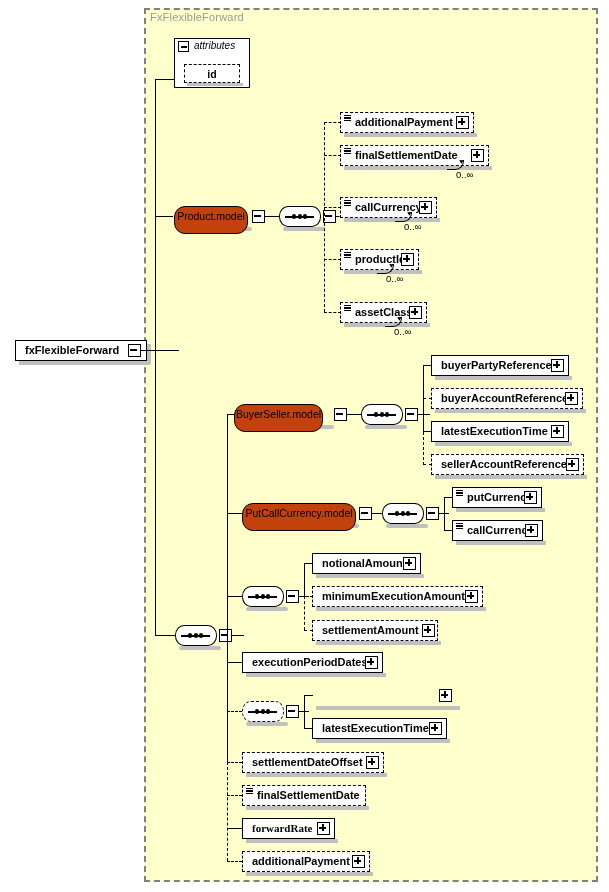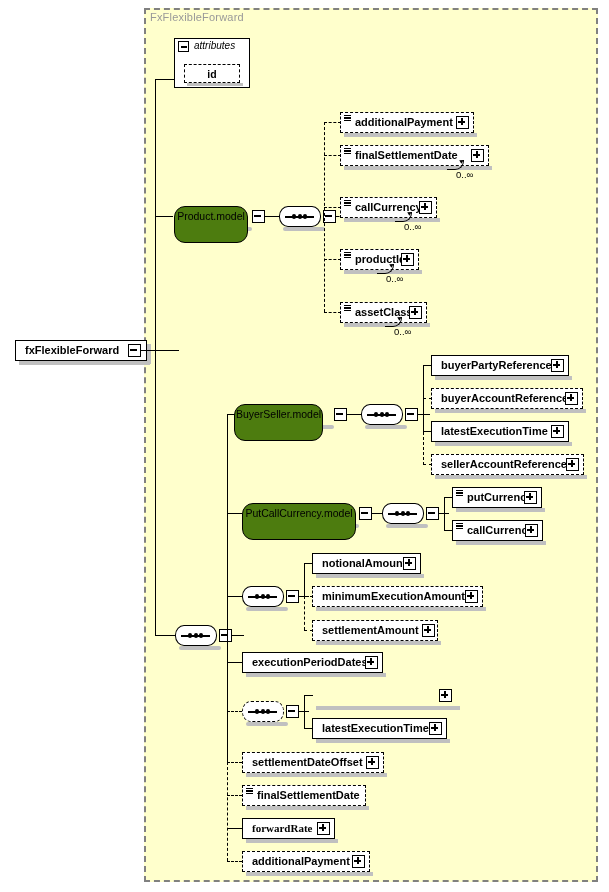--- a/index.html
+++ b/index.html
@@ -48,21 +48,21 @@
   .minus::before{content:"";position:absolute;left:1.4px;top:4.2px;width:7px;height:1.7px;background:#000;}
 
   
   .tmark{position:absolute;width:7px;height:7px;}
   .tmark i{position:absolute;left:0;width:7px;height:1.2px;background:#000;display:block;}
   .tmark i:nth-child(1){top:0;}
   .tmark i:nth-child(2){top:2.4px;}
   .tmark i:nth-child(3){top:4.8px;}
 
   
-  .grp{position:absolute;height:37px;background:#4d7c0f;border:1.4px solid #000;
+  .grp{position:absolute;height:28px;background:#c2410c;border:1.4px solid #000;
        border-radius:11px / 11px;box-sizing:border-box;}
   .grp span{position:absolute;left:0;right:0;top:3px;text-align:center;font-size:10.5px;color:#000;}
   .grp-sh{position:absolute;height:4px;background:#c0c0c0;border-radius:2px;}
 
   
   .seq{position:absolute;width:42px;height:21px;background:#ffffff;border:1.5px solid #000;
        border-radius:9px/10px;box-sizing:border-box;}
   .seq.dash{border:1.5px dashed #000;}
   .seq .bar{position:absolute;left:5px;top:9px;width:29px;height:1.6px;background:#000;}
   .seq .d{position:absolute;top:7.2px;width:4.4px;height:4.4px;background:#000;border-radius:50%;}

